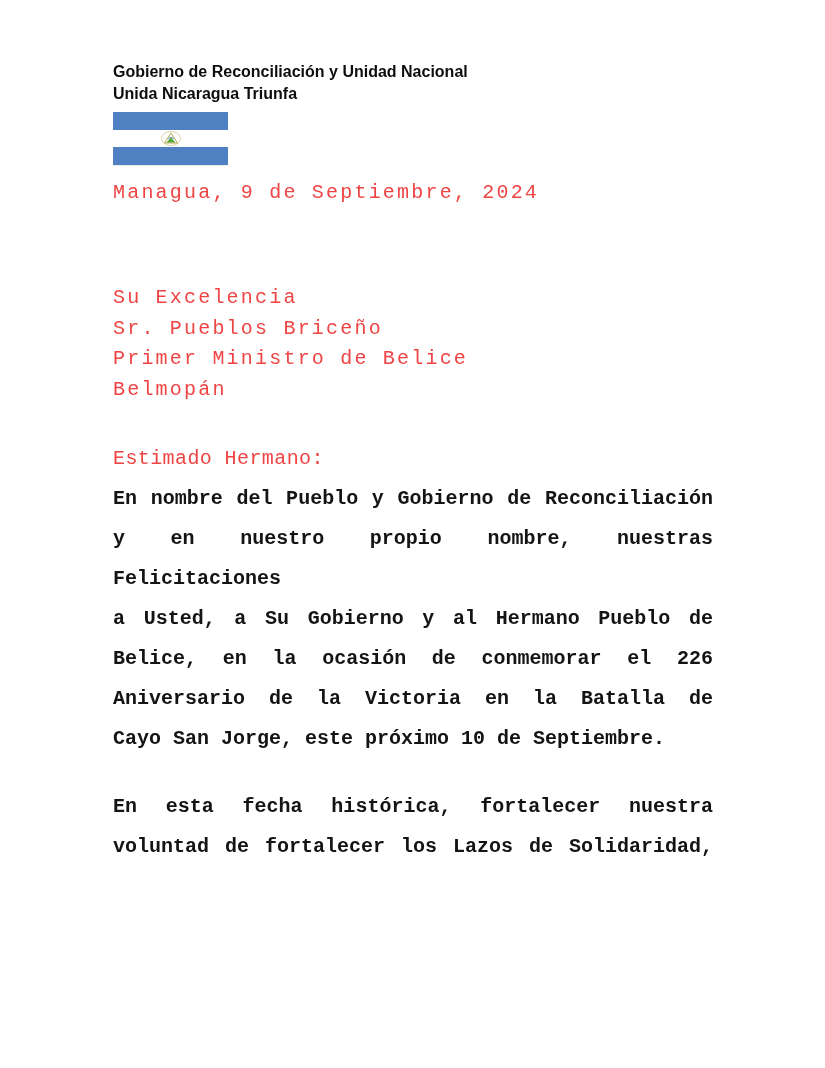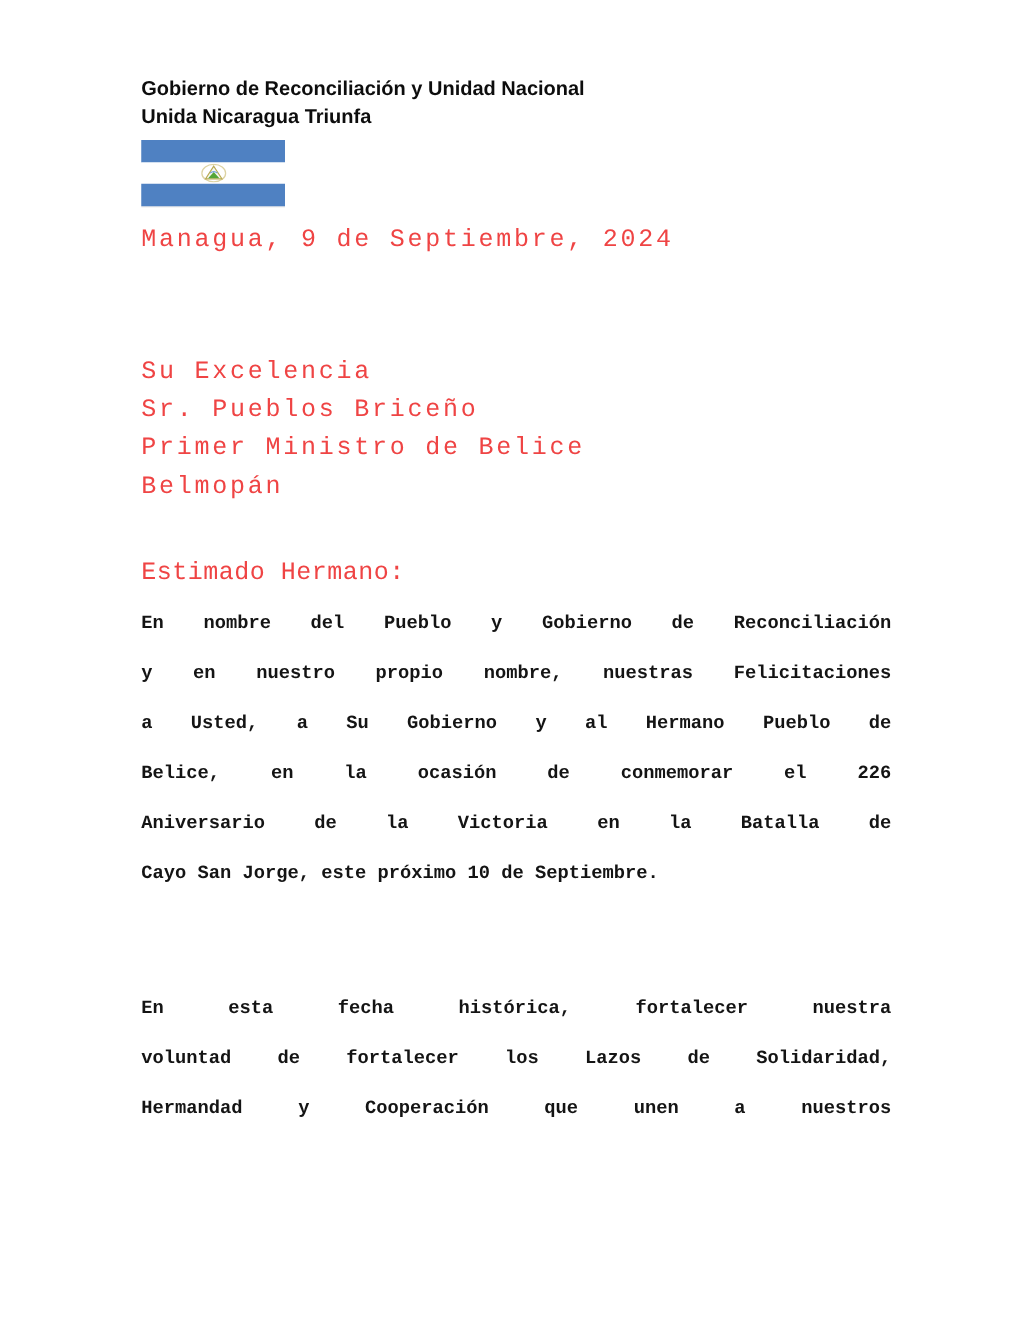--- a/index.html
+++ b/index.html
@@ -93,21 +93,21 @@
   .para {
     position: absolute;
     left: 113px;
     width: 600px;
   }
   .para-1 { top: 479px; }
   .para-2 { top: 787px; }
   .bline {
     font-family: "Liberation Mono", "DejaVu Sans Mono", monospace;
     font-weight: bold;
-    font-size: 15px;
+    font-size: 20px;
     line-height: 40px;
     color: #141414;
     text-align: justify;
     text-align-last: justify;
     white-space: normal;
   }
   .bline.no-just {
     text-align: center;
     text-align-last: left;
   }
@@ -151,16 +151,15 @@
     <div class="bline">y en nuestro propio nombre, nuestras Felicitaciones</div>
     <div class="bline">a Usted, a Su Gobierno y al Hermano Pueblo de</div>
     <div class="bline">Belice, en la ocasión de conmemorar el 226</div>
     <div class="bline">Aniversario de la Victoria en la Batalla de</div>
     <div class="bline no-just">Cayo San Jorge, este próximo 10 de Septiembre.</div>
   </div>
 
   <div class="para para-2">
     <div class="bline">En esta fecha histórica, fortalecer nuestra</div>
     <div class="bline">voluntad de fortalecer los Lazos de Solidaridad,</div>
-    <div class="bline">Hermandad y Cooperación que unen a nuestros</div>
   </div>
 
 </div>
 
 </body></html>

